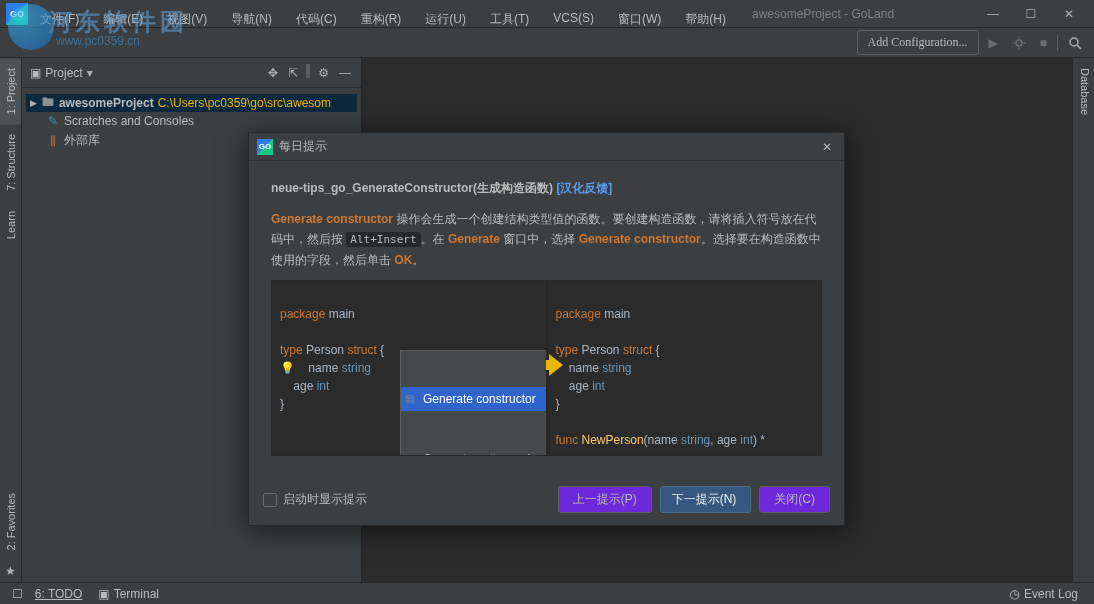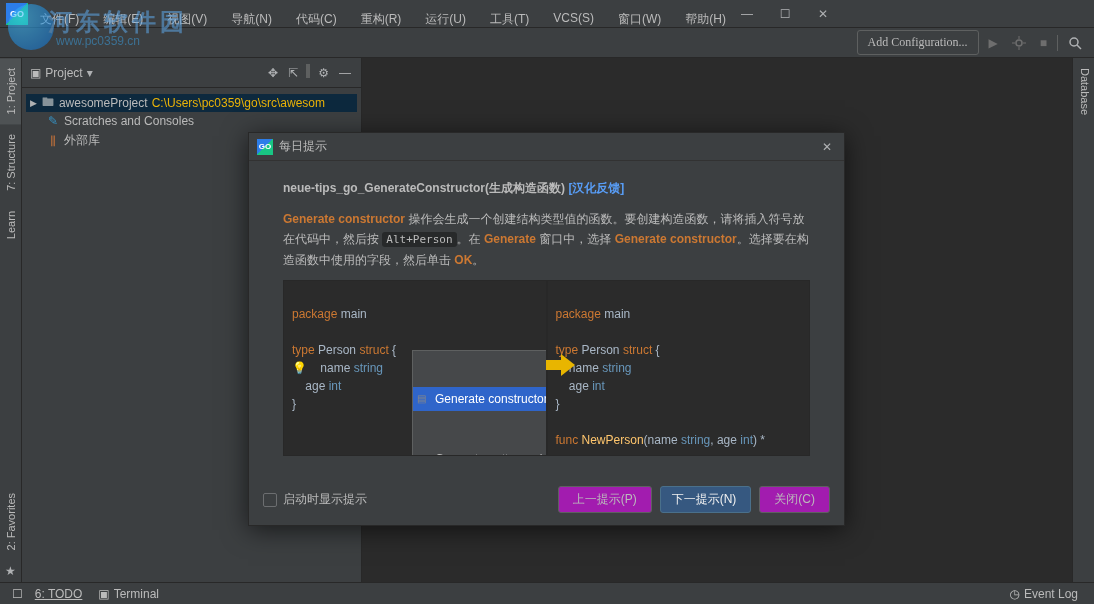--- a/index.html
+++ b/index.html
@@ -63,21 +63,21 @@
 .watermark .wm-circle { width: 46px; height: 46px; border-radius: 50%; background: radial-gradient(circle at 30% 30%, #3ec2ff, #0b6fd6); position: absolute; top: 4px; left: 8px; }
 .watermark .wm-text { position: absolute; top: 6px; left: 48px; color: #5da7e8; font-size: 24px; font-weight: bold; letter-spacing: 4px; }
 .watermark .wm-sub { position: absolute; top: 34px; left: 56px; color: #3b9ad8; font-size: 12px; }
 
 
 .dialog { position: absolute; left: 248px; top: 132px; width: 597px; background: #3c3f41; border: 1px solid #282828; box-shadow: 0 4px 24px rgba(0,0,0,0.6); z-index: 10; }
 .dialog-titlebar { height: 28px; display: flex; align-items: center; padding: 0 8px; border-bottom: 1px solid #323232; }
 .dialog-title { flex: 1; display: flex; align-items: center; gap: 6px; color: #bbbbbb; }
 .go-logo-sm { width: 16px; height: 16px; background: linear-gradient(135deg, #2c7de9 50%, #19c684 50%); font-size: 8px; color: #fff; display: flex; align-items: center; justify-content: center; font-weight: bold; }
 .dialog-close { color: #afb1b3; cursor: pointer; padding: 2px 4px; }
-.dialog-body { padding: 14px 34px 10px; }
+.dialog-body { padding: 14px 22px 10px; }
 .tip-title { font-size: 17px; color: #bbbbbb; margin-bottom: 10px; font-weight: bold; line-height: 1.4; }
 .tip-title .link { color: #589df6; cursor: pointer; }
 .tip-desc { font-size: 12px; color: #bbbbbb; line-height: 1.7; margin-bottom: 10px; }
 .tip-desc .kw { color: #cc7832; font-weight: bold; }
 .tip-desc .kbd { background: #27292a; padding: 1px 4px; border-radius: 3px; font-family: Consolas, monospace; font-size: 11px; }
 
 
 .code-row { display: flex; gap: 0; margin-bottom: 12px; position: relative; align-items: stretch; }
 .code-block { flex: 1; background: #2b2b2b; border: 1px solid #282828; padding: 6px 8px; font-family: Consolas, monospace; font-size: 12px; line-height: 1.5; white-space: pre; overflow: hidden; }
 .arrow { position: absolute; left: 258px; top: 74px; width: 36px; height: 22px; }
@@ -93,21 +93,21 @@
 
 .popup-menu { position: absolute; left: 128px; top: 69px; background: #46484a; border: 1px solid #5e6060; min-width: 176px; z-index: 2; }
 .popup-item { padding: 3px 8px 3px 22px; color: #bbbbbb; cursor: pointer; position: relative; font-size: 12px; }
 .popup-item.hl { background: #2f65ca; color: #fff; }
 .popup-item .pre-icon { position: absolute; left: 4px; top: 4px; font-size: 10px; color: #888; }
 
 
 .dialog-footer { display: flex; padding: 8px 14px 12px; gap: 8px; }
 .checkbox-row { flex: 1; display: flex; align-items: center; gap: 6px; }
 .checkbox { width: 14px; height: 14px; border: 1px solid #6c6e70; border-radius: 2px; }
-.dlg-btn { border: 1px solid #5e6060; background: #a21caf; color: #bbbbbb; padding: 4px 14px; border-radius: 3px; cursor: pointer; font-size: 12px; }
+.dlg-btn { border: 1px solid #5e6060; background: #6d28d9; color: #bbbbbb; padding: 4px 14px; border-radius: 3px; cursor: pointer; font-size: 12px; }
 .dlg-btn.primary { background: #365880; border-color: #4a708b; color: #f0f0f0; padding-left: 11px; }
 
 
 .exp-tri { color: #afb1b3; font-size: 9px; }
 </style>
 </head>
 <body>
 
 <div class="watermark">
   <div class="wm-circle"></div>
@@ -123,20 +123,21 @@
     <div class="menu-item">视图(V)</div>
     <div class="menu-item">导航(N)</div>
     <div class="menu-item">代码(C)</div>
     <div class="menu-item">重构(R)</div>
     <div class="menu-item">运行(U)</div>
     <div class="menu-item">工具(T)</div>
     <div class="menu-item">VCS(S)</div>
     <div class="menu-item">窗口(W)</div>
     <div class="menu-item">帮助(H)</div>
   </div>
+  <div class="title-text">awesomeProject - GoLand</div>
   <div class="win-controls">
     <div class="win-btn">—</div>
     <div class="win-btn">☐</div>
     <div class="win-btn">✕</div>
   </div>
 </div>
 
 <div class="toolbar">
   <div class="add-config">Add Configuration...</div>
   <span class="tool-icon">▶</span>
@@ -182,21 +183,21 @@
         <span>⇱</span>
         <span style="width:1px;height:14px;background:#5e6060;"></span>
         <span>⚙</span>
         <span>—</span>
       </div>
     </div>
     <div class="tree">
       <div class="tree-item selected">
         <span class="exp-tri">▶</span>
         <span class="tree-icon folder-icon">🖿</span>
-        <span class="tree-label" style="font-weight:normal;text-align:center;">awesomeProject</span>
+        <span class="tree-label" style="font-weight:bold;text-align:center;">awesomeProject</span>
         <span class="tree-path">C:\Users\pc0359\go\src\awesom</span>
       </div>
       <div class="tree-item" style="padding-left:20px;">
         <span class="tree-icon scratch-icon">✎</span>
         <span class="tree-label">Scratches and Consoles</span>
       </div>
       <div class="tree-item" style="padding-left:20px;">
         <span class="tree-icon lib-icon">⫼</span>
         <span class="tree-label">外部库</span>
       </div>
@@ -234,21 +235,21 @@
     </div>
     <div class="dialog-close">✕</div>
   </div>
 
   <div class="dialog-body">
     <div class="tip-title">
       <span>neue-tips_go_GenerateConstructor(生成构造函数) </span><span class="link">[汉化反馈]</span>
     </div>
 
     <div class="tip-desc">
-      <span class="kw">Generate constructor</span><span> 操作会生成一个创建结构类型值的函数。要创建构造函数，请将插入符号放在代码中，然后按 </span><span class="kbd">Alt+Person</span><span>。在 </span><span class="kw">Generate</span><span> 窗口中，选择 </span><span class="kw">Generate constructor</span><span>。选择要在构造函数中使用的字段，然后单击 </span><span class="kw">OK</span><span>。</span>
+      <span class="kw">Generate constructor</span><span> 操作会生成一个创建结构类型值的函数。要创建构造函数，请将插入符号放在代码中，然后按 </span><span class="kbd">Alt+Insert</span><span>。在 </span><span class="kw">Generate</span><span> 窗口中，选择 </span><span class="kw">Generate constructor</span><span>。选择要在构造函数中使用的字段，然后单击 </span><span class="kw">OK</span><span>。</span>
     </div>
 
     <div class="code-row">
 
       <div class="code-block" style="position:relative;">
 <span class="ck-pkg">package</span><span class="ck-plain"> main</span>
 
 <span class="ck-type">type</span><span class="ck-plain"> Person </span><span class="ck-type">struct</span><span class="ck-plain"> {</span>
 <span class="bulb">💡</span><span class="ck-plain">    name </span><span class="ck-str">string</span>
 <span class="ck-plain">    age </span><span class="ck-str">int</span>

